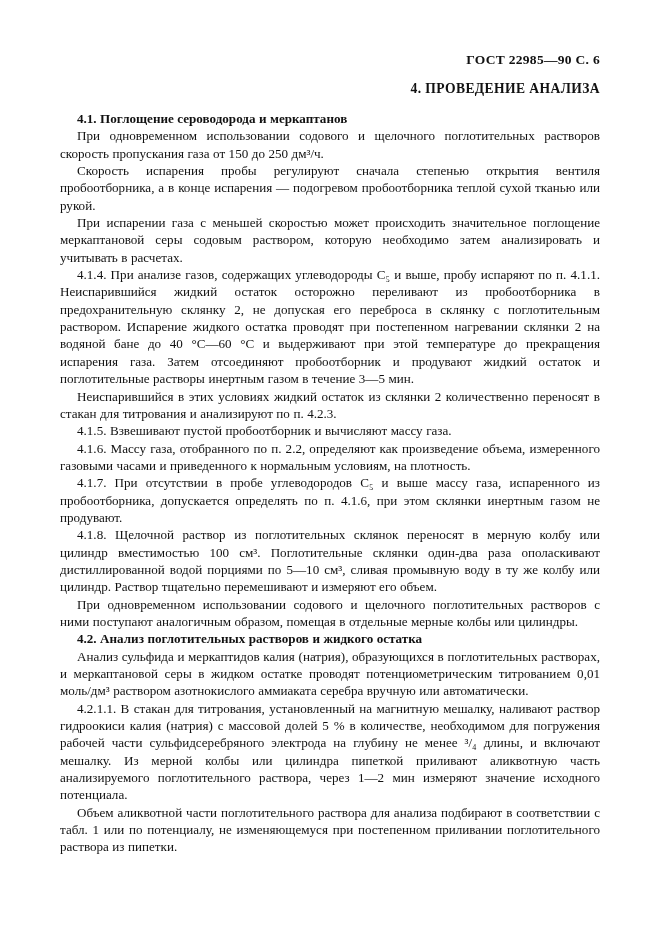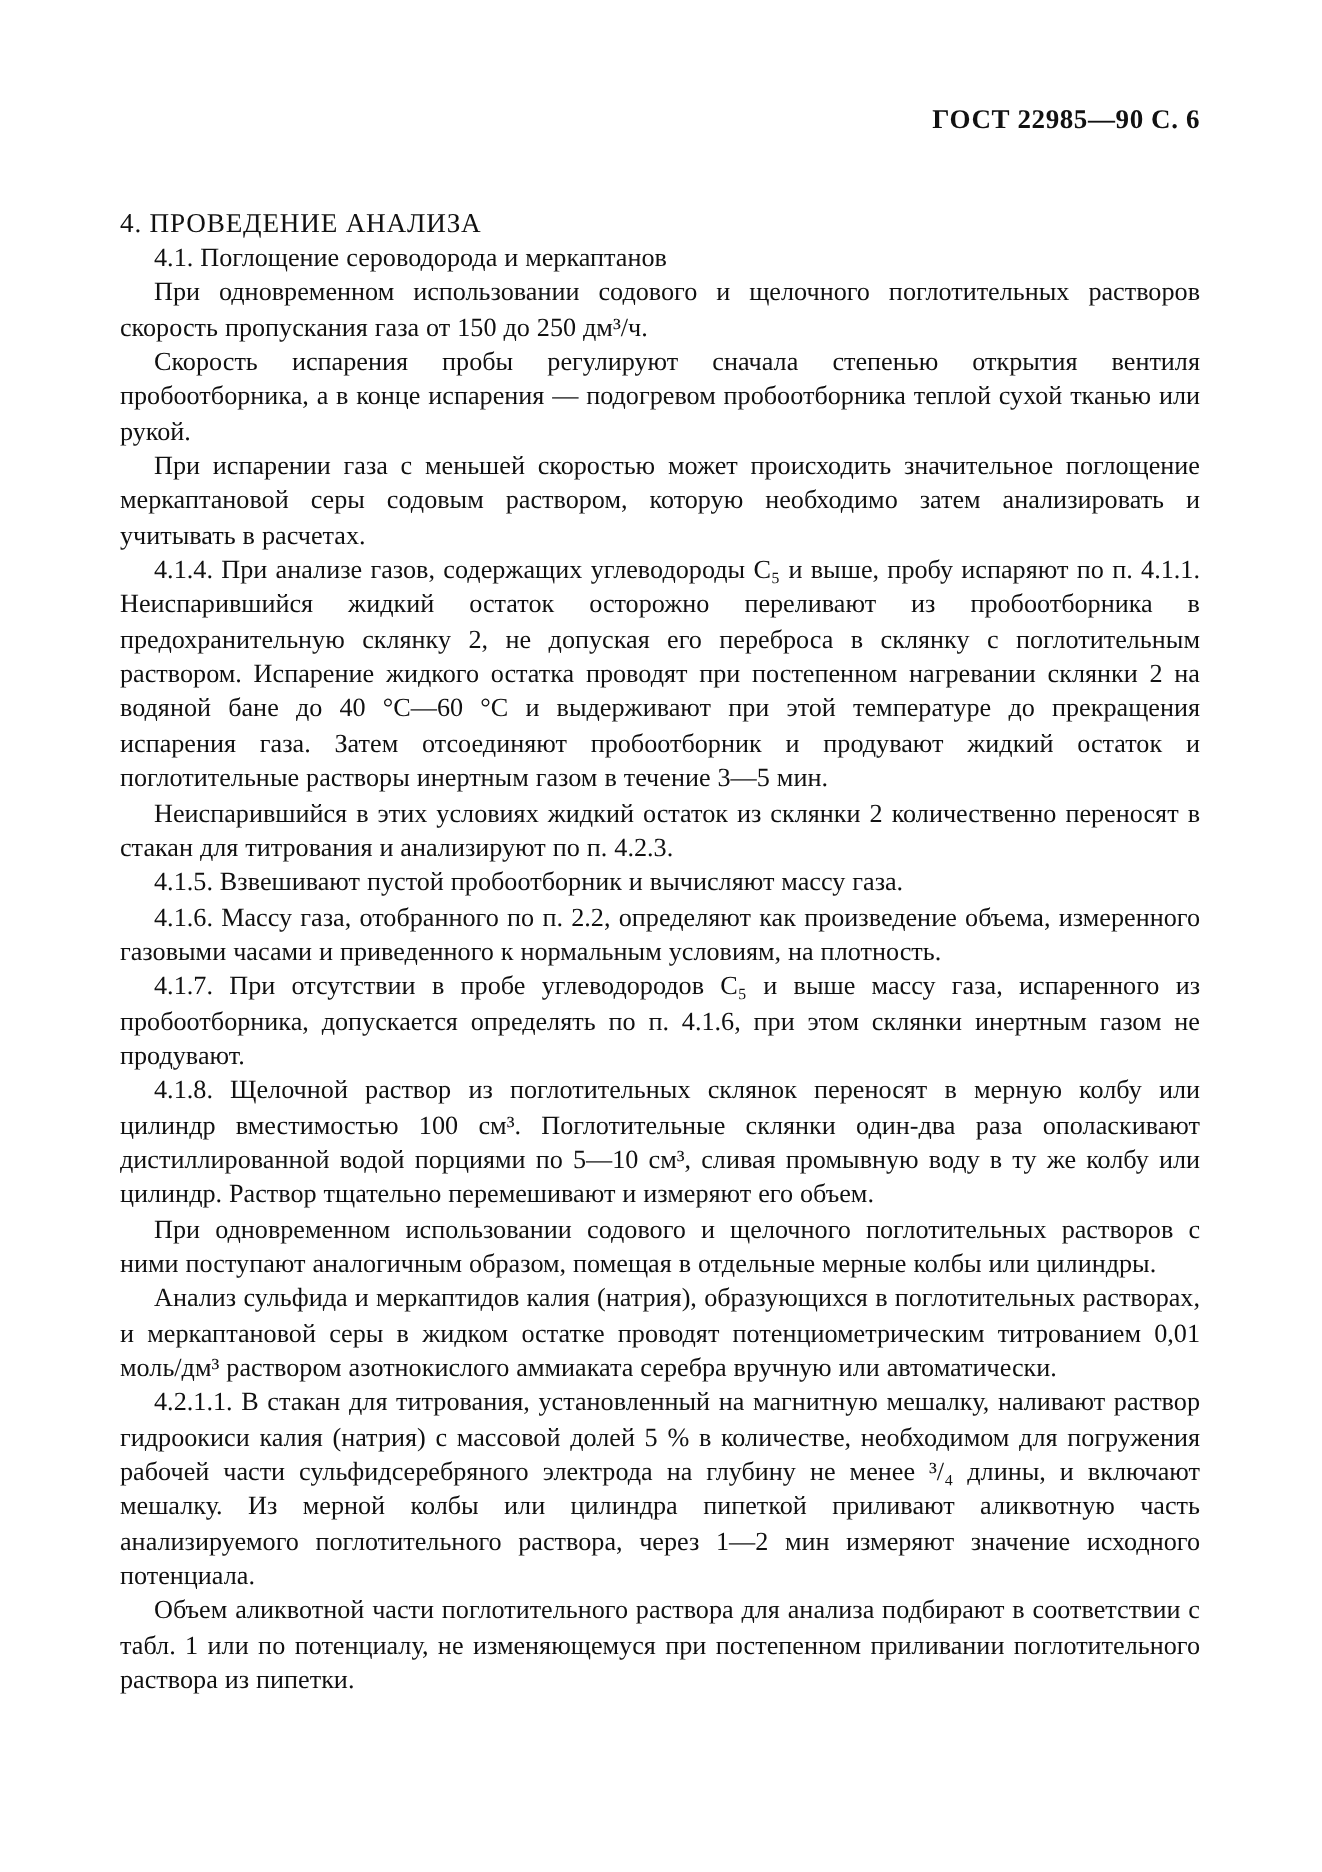--- a/index.html
+++ b/index.html
@@ -17,38 +17,39 @@
     font-family: "Liberation Serif", "DejaVu Serif", serif;
     box-sizing: border-box;
     padding: 52px 61px 0 60px;
     overflow: hidden;
   }
   .header {
     text-align: right;
     font-weight: bold;
     font-size: 13.5px;
     letter-spacing: 0.3px;
-    margin-bottom: 36px;
+    margin-bottom: 13px;
   }
   .doc-title {
-    text-align: left;
-    font-weight: normal;
+    text-align: right;
+    font-weight: bold;
     font-size: 13.6px;
     letter-spacing: 0.4px;
+    margin-bottom: 13px;
   }
   .body-text p {
     margin: 0;
     font-size: 13.1px;
     line-height: 17.35px;
     text-align: justify;
     text-indent: 17px;
     word-spacing: 0.2px;
   }
   .body-text p.bold {
-    font-weight: normal;
+    font-weight: bold;
   }
 </style>
 </head>
 <body>
 
 <div class="page">
   <div class="header">ГОСТ 22985—90 С. 6</div>
   <div class="doc-title">4. ПРОВЕДЕНИЕ АНАЛИЗА</div>
 
   <div class="body-text">
@@ -56,19 +57,20 @@
     <p>При одновременном использовании содового и щелочного поглотительных растворов скорость пропускания газа от 150 до 250 дм³/ч.</p>
     <p>Скорость испарения пробы регулируют сначала степенью открытия вентиля пробоотборника, а в конце испарения — подогревом пробоотборника теплой сухой тканью или рукой.</p>
     <p>При испарении газа с меньшей скоростью может происходить значительное поглощение меркаптановой серы содовым раствором, которую необходимо затем анализировать и учитывать в расчетах.</p>
     <p>4.1.4. При анализе газов, содержащих углеводороды С₅ и выше, пробу испаряют по п. 4.1.1. Неиспарившийся жидкий остаток осторожно переливают из пробоотборника в предохранительную склянку 2, не допуская его переброса в склянку с поглотительным раствором. Испарение жидкого остатка проводят при постепенном нагревании склянки 2 на водяной бане до 40 °С—60 °С и выдерживают при этой температуре до прекращения испарения газа. Затем отсоединяют пробоотборник и продувают жидкий остаток и поглотительные растворы инертным газом в течение 3—5 мин.</p>
     <p>Неиспарившийся в этих условиях жидкий остаток из склянки 2 количественно переносят в стакан для титрования и анализируют по п. 4.2.3.</p>
     <p>4.1.5. Взвешивают пустой пробоотборник и вычисляют массу газа.</p>
     <p>4.1.6. Массу газа, отобранного по п. 2.2, определяют как произведение объема, измеренного газовыми часами и приведенного к нормальным условиям, на плотность.</p>
     <p>4.1.7. При отсутствии в пробе углеводородов С₅ и выше массу газа, испаренного из пробоотборника, допускается определять по п. 4.1.6, при этом склянки инертным газом не продувают.</p>
     <p>4.1.8. Щелочной раствор из поглотительных склянок переносят в мерную колбу или цилиндр вместимостью 100 см³. Поглотительные склянки один-два раза ополаскивают дистиллированной водой порциями по 5—10 см³, сливая промывную воду в ту же колбу или цилиндр. Раствор тщательно перемешивают и измеряют его объем.</p>
     <p>При одновременном использовании содового и щелочного поглотительных растворов с ними поступают аналогичным образом, помещая в отдельные мерные колбы или цилиндры.</p>
+    <p class="bold">4.2. Анализ поглотительных растворов и жидкого остатка</p>
     <p>Анализ сульфида и меркаптидов калия (натрия), образующихся в поглотительных растворах, и меркаптановой серы в жидком остатке проводят потенциометрическим титрованием 0,01 моль/дм³ раствором азотнокислого аммиаката серебра вручную или автоматически.</p>
     <p>4.2.1.1. В стакан для титрования, установленный на магнитную мешалку, наливают раствор гидроокиси калия (натрия) с массовой долей 5 % в количестве, необходимом для погружения рабочей части сульфидсеребряного электрода на глубину не менее ³/₄ длины, и включают мешалку. Из мерной колбы или цилиндра пипеткой приливают аликвотную часть анализируемого поглотительного раствора, через 1—2 мин измеряют значение исходного потенциала.</p>
     <p>Объем аликвотной части поглотительного раствора для анализа подбирают в соответствии с табл. 1 или по потенциалу, не изменяющемуся при постепенном приливании поглотительного раствора из пипетки.</p>
 
   </div>
 
 </div>
 
 </body></html>

